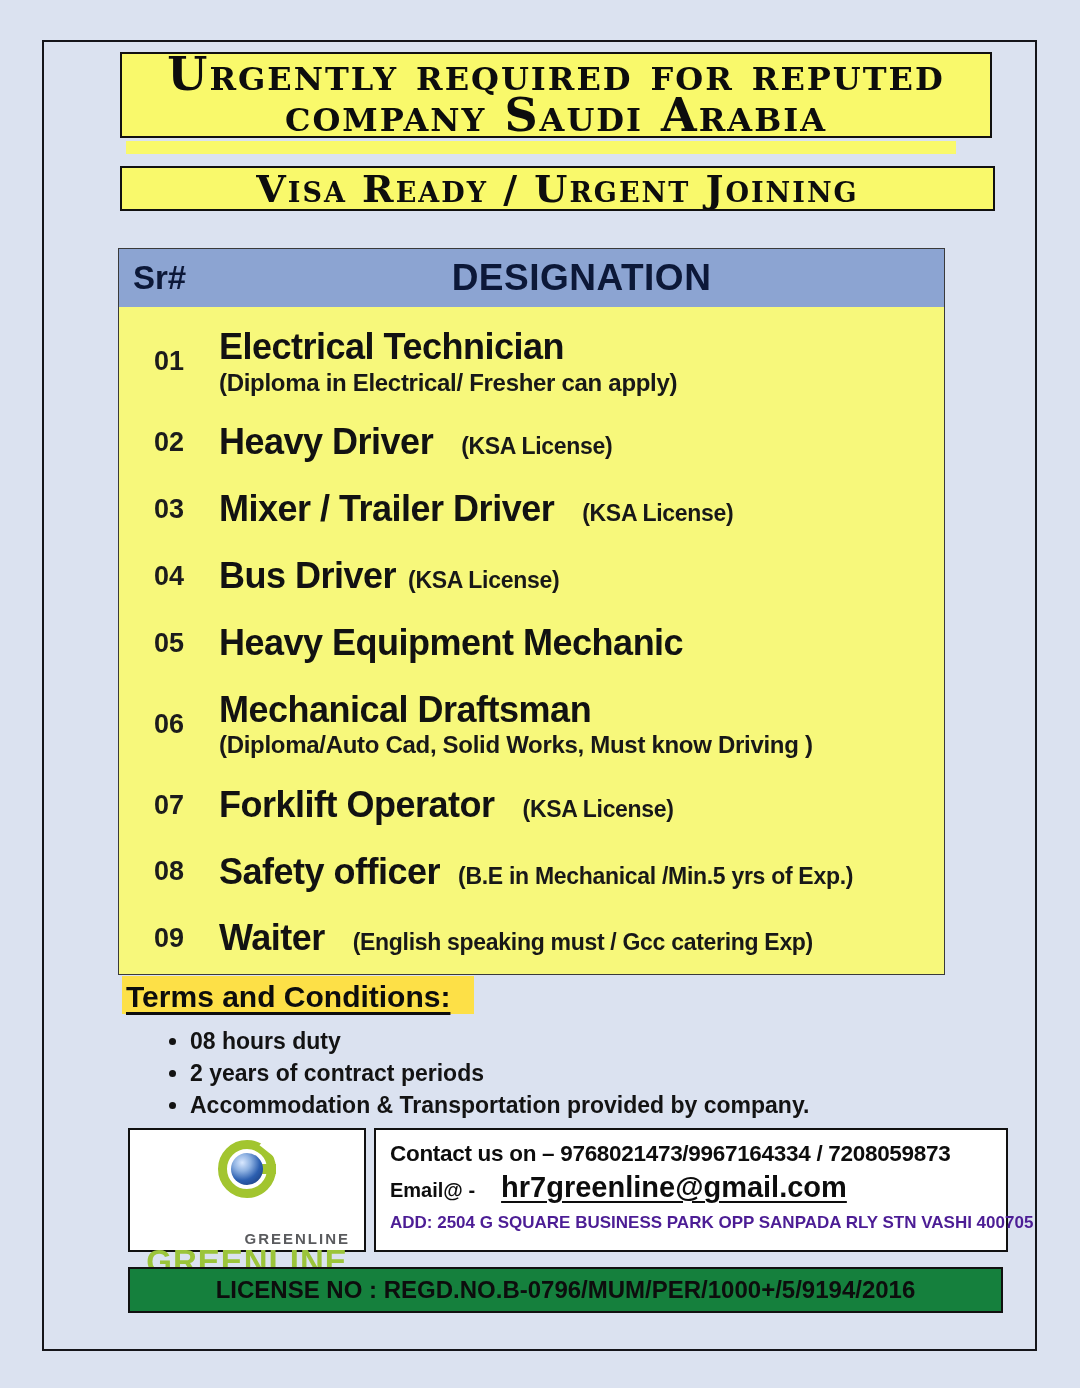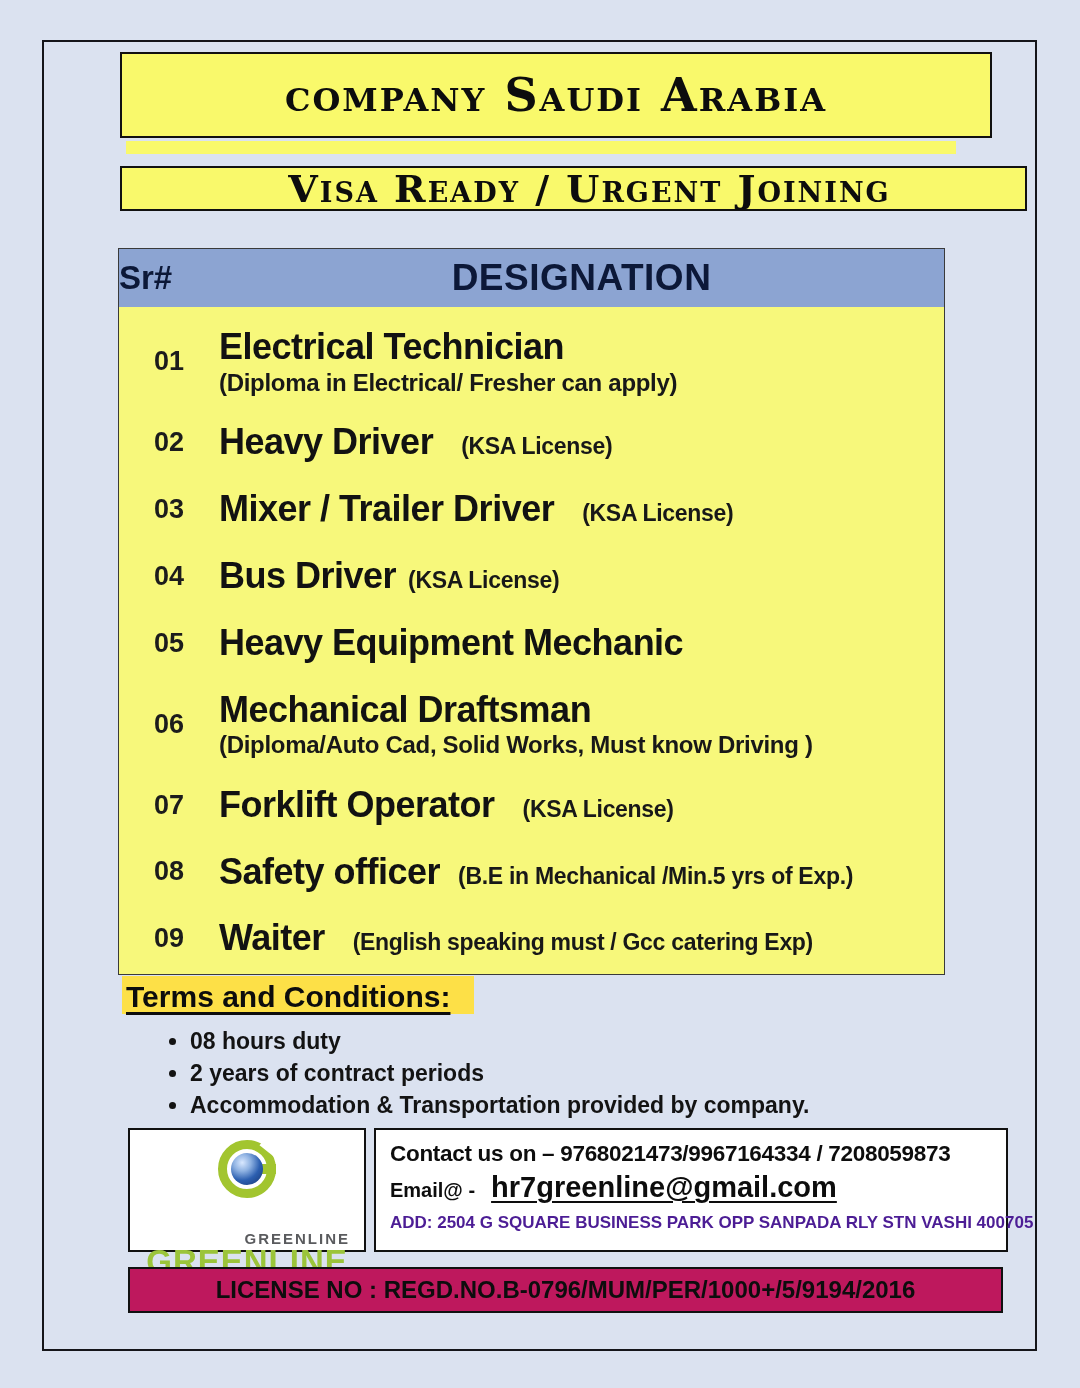--- a/index.html
+++ b/index.html
@@ -24,37 +24,37 @@
     font-variant:small-caps; font-size:46px; line-height:41px;
     letter-spacing:2px; color:#0d0d0d; text-align:center; white-space:nowrap;
   }
   .banner-strip {
     position:absolute; left:126px; top:141px; width:830px; height:13px;
     background:#f9f96b;
   }
   .visa-banner {
     position:absolute; left:120px; top:166px; width:871px; height:41px;
     background:#f9f96b; border:2px solid #111;
-    display:flex; align-items:center; justify-content:center;padding-left:32px;
+    display:flex; align-items:center; justify-content:center;
   }
   .visa-banner span {
     font-family:"DejaVu Serif", serif; font-weight:bold;
     font-variant:small-caps; font-size:38px; letter-spacing:2px;
     color:#0d0d0d; white-space:nowrap;
   }
   
   .jobs-table {
     position:absolute; left:118px; top:248px; width:827px; height:727px;
     background:#f7f87b; border:1px solid #3a3a3a; box-sizing:border-box;
   }
   .thead {
     height:58px; background:#8ca4d2; display:flex; align-items:center;
     color:#0c1838;
   }
-  .th-sr { width:100px; font-size:33px; font-weight:bold; box-sizing:border-box; }
+  .th-sr { width:100px; padding-left:14px; font-size:33px; font-weight:bold; box-sizing:border-box; }
   .th-des { flex:1; text-align:center; font-size:37px; font-weight:bold; letter-spacing:0.5px; }
   .tbody { padding-top:7px; }
   .row { display:flex; align-items:center; padding:14px 0; }
   .num { width:100px; flex:0 0 100px; text-align:center; font-size:27px; font-weight:bold; color:#1c1c1c; }
   .cell { flex:1; min-width:0; }
   .tline { display:flex; align-items:baseline; gap:28px; }
   .jtitle { font-size:36px; font-weight:bold; letter-spacing:-0.5px; line-height:1.08; color:#121212; white-space:nowrap; }
   .jnote  { font-size:23px; font-weight:bold; letter-spacing:-0.3px; color:#181818; white-space:nowrap; }
   .jsub   { font-size:24px; font-weight:bold; letter-spacing:-0.3px; color:#181818; margin-top:3px; line-height:1.05; }
   
@@ -93,42 +93,43 @@
   }
   .brand-sub {
     position:absolute; right:14px; top:100px;
     font-size:15px; font-weight:bold; color:#5a5b5e; letter-spacing:2px;
   }
   .contact-box {
     position:absolute; left:374px; top:1128px; width:630px; height:120px;
     background:#fff; border:2px solid #111; box-sizing:content-box;
   }
   .c-phone { margin:11px 0 0 14px; font-size:22.5px; font-weight:bold; letter-spacing:-0.3px; color:#0d0d0d; white-space:nowrap; }
-  .c-email-line { margin:4px 0 1px 14px; display:flex; align-items:baseline; gap:16px; }
+  .c-email-line { margin:4px 0 1px 14px; display:flex; align-items:baseline; gap:26px; }
   .c-elabel { font-size:20px; font-weight:bold; color:#0d0d0d; }
   .c-email {
     font-size:29px; font-weight:bold; color:#0d0d0d;
     text-decoration:underline; text-decoration-thickness:2px; text-underline-offset:4px;
   }
   .c-add { margin:9px 0 0 14px; font-size:17px; font-weight:bold; color:#4c1d95; white-space:nowrap; }
   
   .license-bar {
     position:absolute; left:128px; top:1267px; width:871px; height:42px;
-    background:#be185d; border:2px solid #111;
+    background:#15803d; border:2px solid #111;
     display:flex; align-items:center; justify-content:center;
   }
   .license-bar span { font-size:24px; font-weight:bold; color:#0d0d0d; white-space:nowrap; }
 </style>
 </head>
 <body>
 
 <div class="page">
   <div class="frame"></div>
 
   <div class="title-banner">
+    <div class="title-line">Urgently required for reputed</div>
     <div class="title-line">company Saudi Arabia</div>
   </div>
   <div class="banner-strip"></div>
 
   <div class="visa-banner">
     <span>Visa Ready / Urgent Joining</span>
   </div>
 
   <div class="jobs-table">
     <div class="thead">

